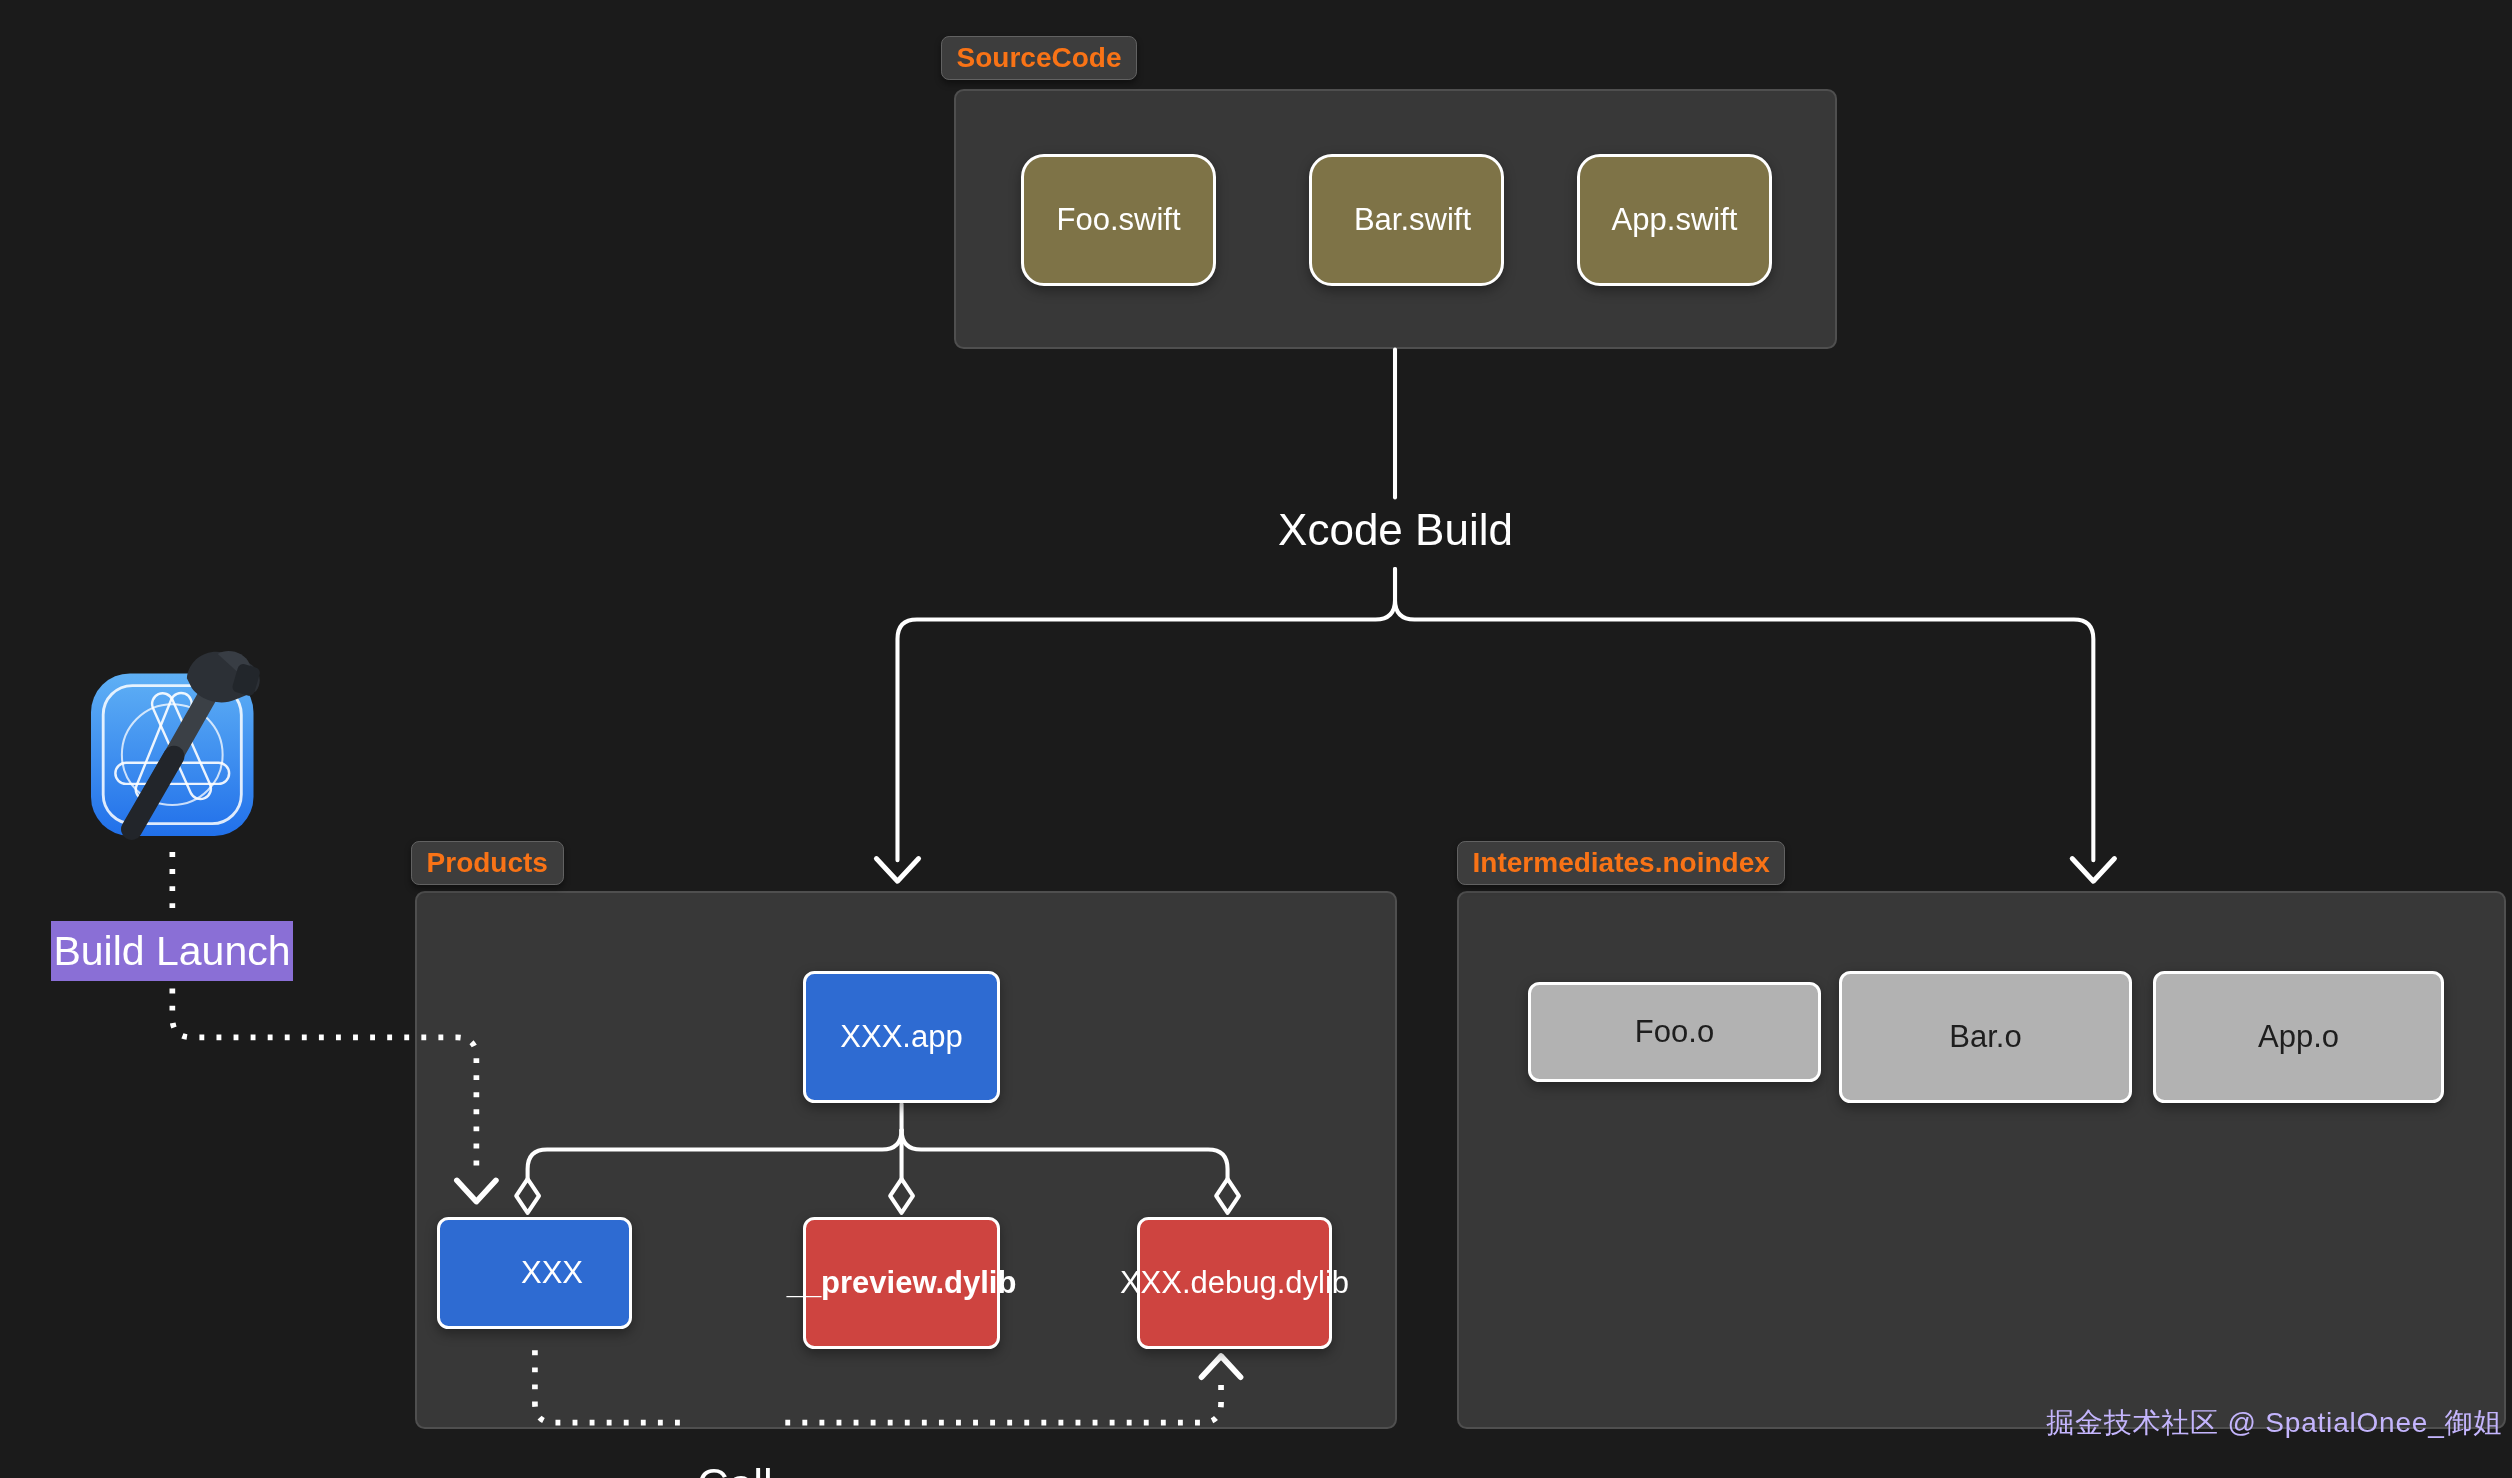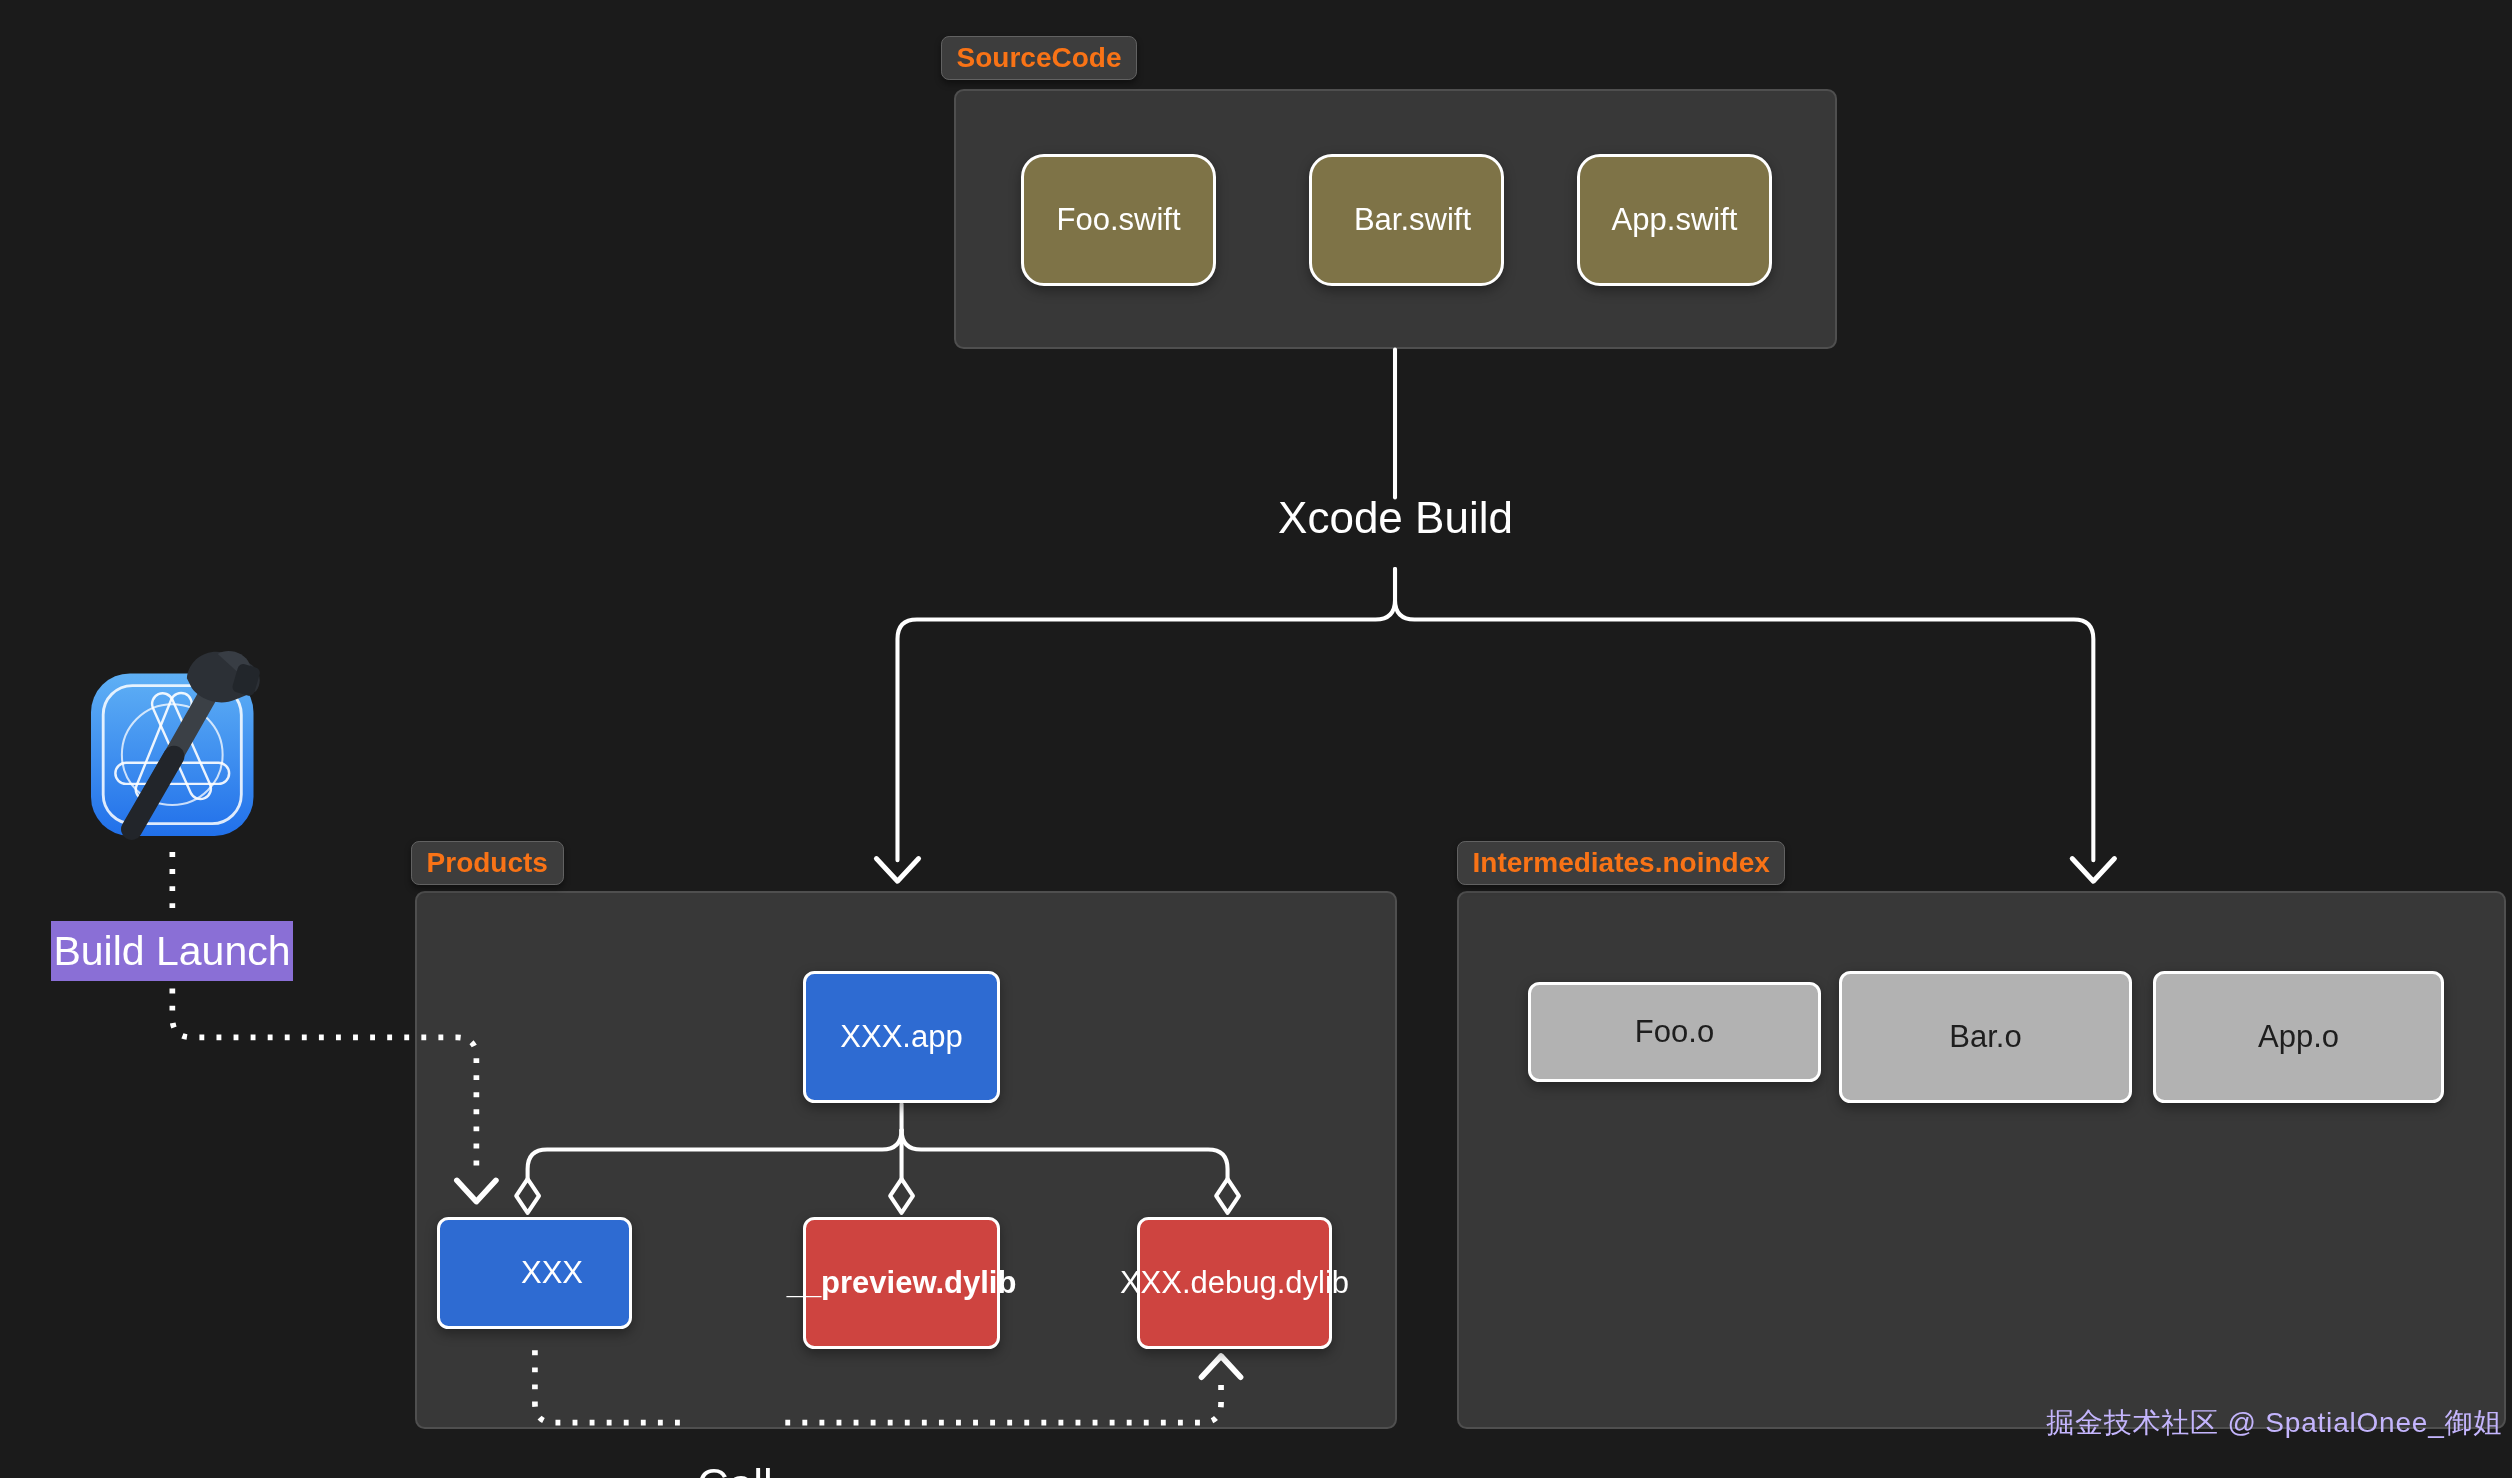--- a/index.html
+++ b/index.html
@@ -127,21 +127,21 @@
   <div class="node node--gray" style="left:1528px;top:982px;width:293px;height:100px;">
     <span>Foo.o</span>
   </div>
   <div class="node node--gray" style="left:1839px;top:971px;width:293px;height:132px;">
     <span>Bar.o</span>
   </div>
   <div class="node node--gray" style="left:2153px;top:971px;width:291px;height:132px;">
     <span>App.o</span>
   </div>
 
-  <div class="floating-label" id="xcode-build-label" style="left:1233px;top:492px;width:325px;height:52px;">Xcode Build</div>
+  <div class="floating-label" id="xcode-build-label" style="left:1233px;top:504px;width:325px;height:52px;">Xcode Build</div>
   <div class="floating-label" id="call-label" style="left:673px;top:1458px;width:124px;height:54px;">Call</div>
   <div id="build-launch">Build Launch</div>
 
   <svg id="xcode-icon" width="195" height="205" viewBox="0 0 240 252">
     <defs>
       <linearGradient id="xg" x1="0" y1="0" x2="0" y2="1">
         <stop offset="0" stop-color="#5fb0f5"></stop>
         <stop offset="1" stop-color="#2170ea"></stop>
       </linearGradient>
     </defs>

